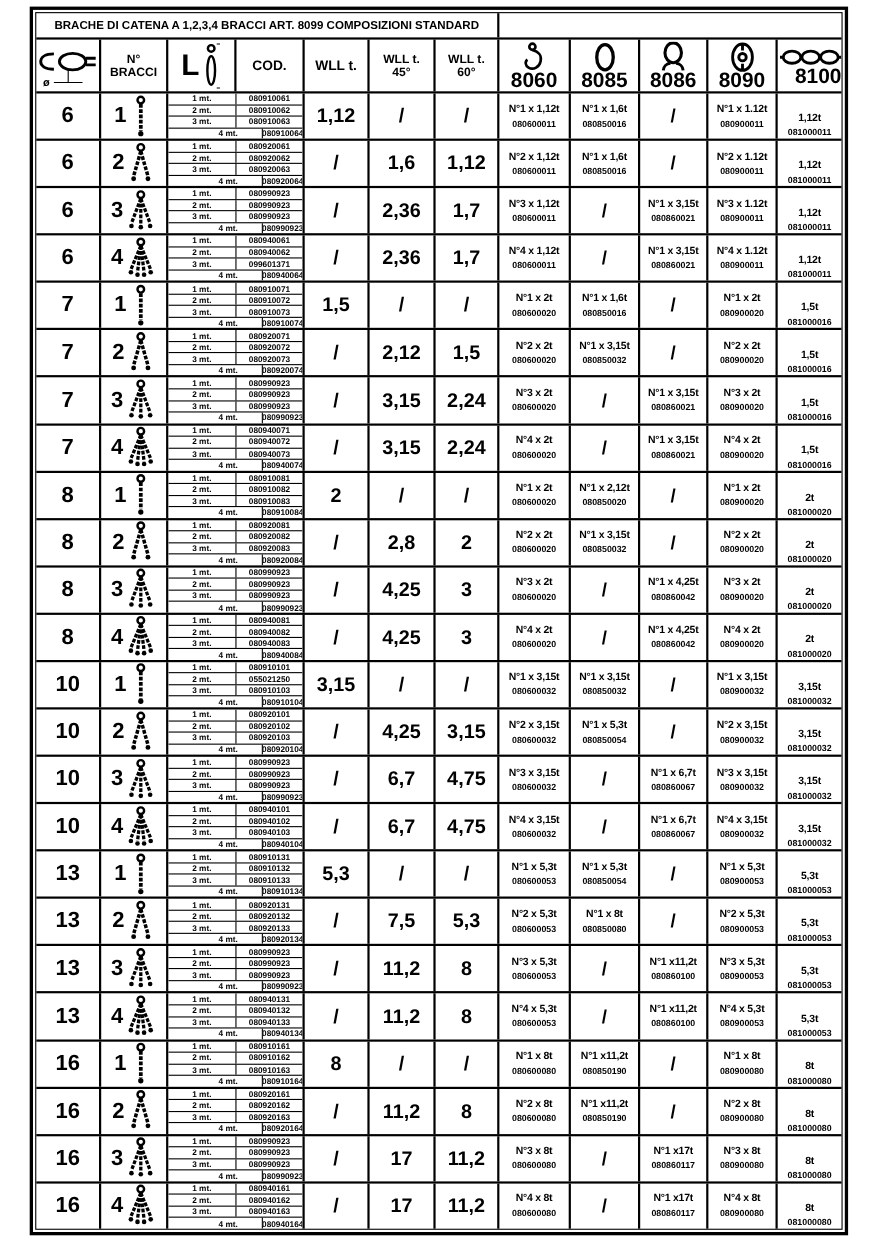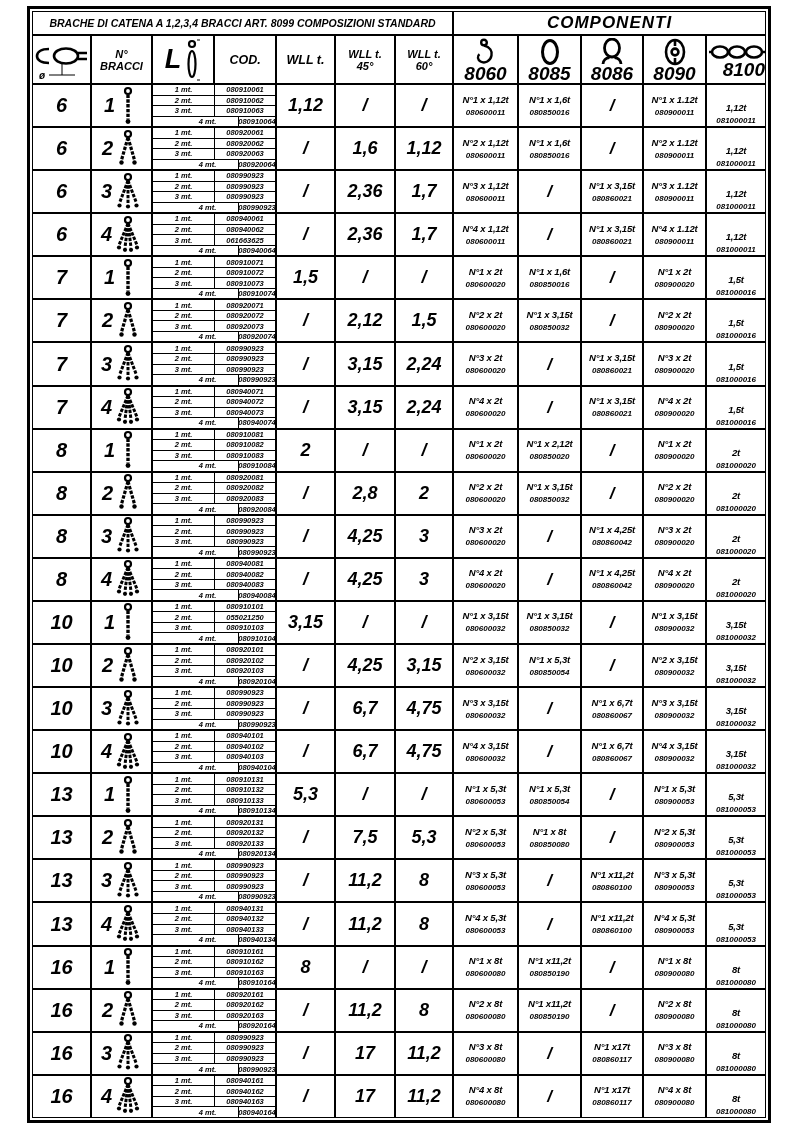--- a/index.html
+++ b/index.html
@@ -1,21 +1,21 @@
 <!DOCTYPE html>
 <html><head>
 <meta charset="utf-8">
 <style>
   * { margin:0; padding:0; box-sizing:border-box; }
   html,body { width:800px; height:1132px; background:#fff; font-family:"Liberation Sans", sans-serif; color:#000; }
   body { position:relative; overflow:hidden; }
 
   .frame { position:absolute; left:27px; top:6px; width:744px; height:1117px;
            border:3px solid #000; padding:2px; background:#fff; }
-  .table { width:100%; height:100%; border:1px solid #000; display:flex; flex-direction:column;font-style:italic; }
+  .table { width:100%; height:100%; border:1px solid #000; display:flex; flex-direction:column; }
 
   
   .trow { flex:0 0 24px; display:grid; grid-template-columns:421px 1fr; border-bottom:2px solid #000; }
   .trow .tcell { display:flex; align-items:center; justify-content:center; overflow:hidden; }
   .trow .tcell.left { border-right:2px solid #000; font-size:10.5px; font-weight:bold; letter-spacing:0; white-space:nowrap; }
   .trow .tcell.right { font-size:17px; font-weight:bold; letter-spacing:1px; }
 
   
   .hrow, .drow { display:grid; grid-template-columns:59px 61px 62px 62px 59px 60px 58px 65px 63px 62px 63px 58px; }
 
@@ -53,21 +53,20 @@
   .cell.comp.slash { font-size:17px; font-weight:bold; }
 </style>
 </head>
 <body>
 
 <div class="frame">
   <div class="table">
 
     <div class="trow">
       <div class="tcell left">BRACHE DI CATENA A 1,2,3,4 BRACCI ART. 8099 COMPOSIZIONI STANDARD</div>
-      <div class="tcell right">COMPONENTI</div>
     </div>
 
     <div class="hrow">
       <div class="hcell h-dia">
         <span class="icon">
           <svg width="54" height="34" viewBox="0 0 54 34">
             <g fill="none" stroke="#000" stroke-width="2.6">
               <path d="M14 6 C6 6 2 9 2 13 C2 17 6 20 14 20"></path>
               <ellipse cx="31" cy="13" rx="12" ry="7.5"></ellipse>
               <path d="M43 10 h9 M43 16 h9"></path>
@@ -344,21 +343,21 @@
             <div class="mrow">
               <div class="mcell ml">1 mt.</div>
               <div class="mcell mc">080940061</div>
             </div>
             <div class="mrow">
               <div class="mcell ml">2 mt.</div>
               <div class="mcell mc">080940062</div>
             </div>
             <div class="mrow">
               <div class="mcell ml">3 mt.</div>
-              <div class="mcell mc">061663625</div>
+              <div class="mcell mc">099601371</div>
             </div>
             <div class="mrow">
               <div class="mcell ml">4 mt.</div>
               <div class="mcell mc">080940064</div>
             </div>
           </div>
           <div class="cell wll">/</div>
           <div class="cell wll">2,36</div>
           <div class="cell wll">1,7</div>
           <div class="cell comp">

